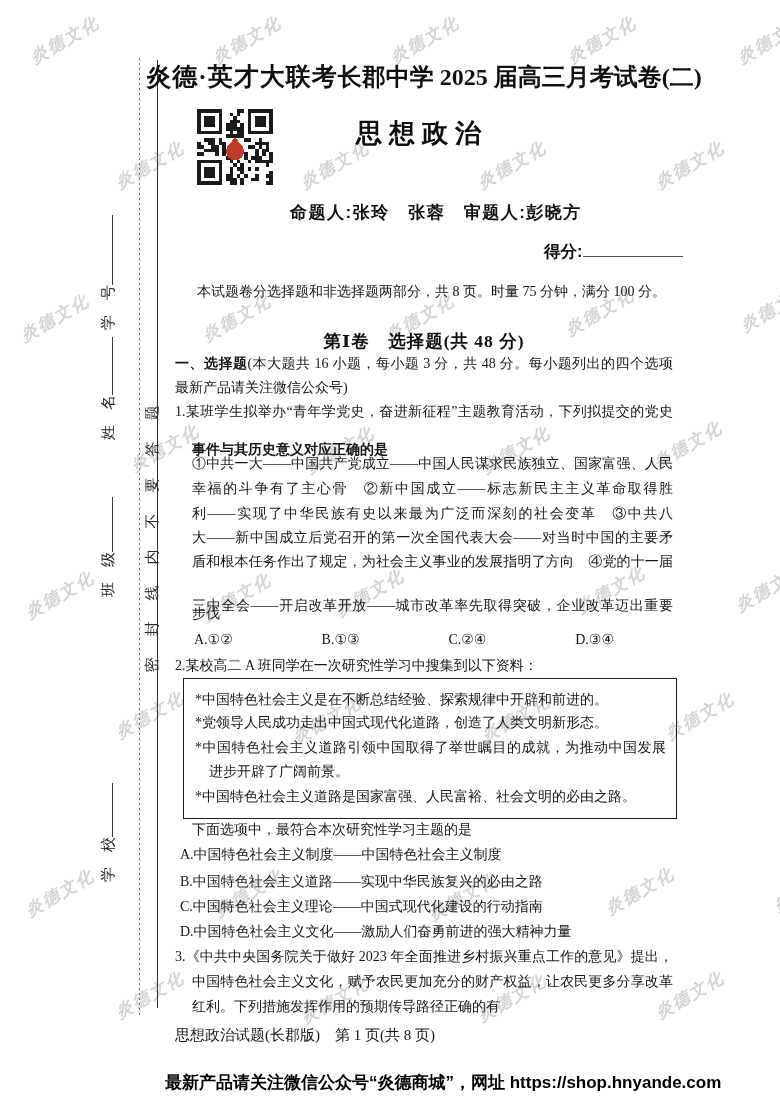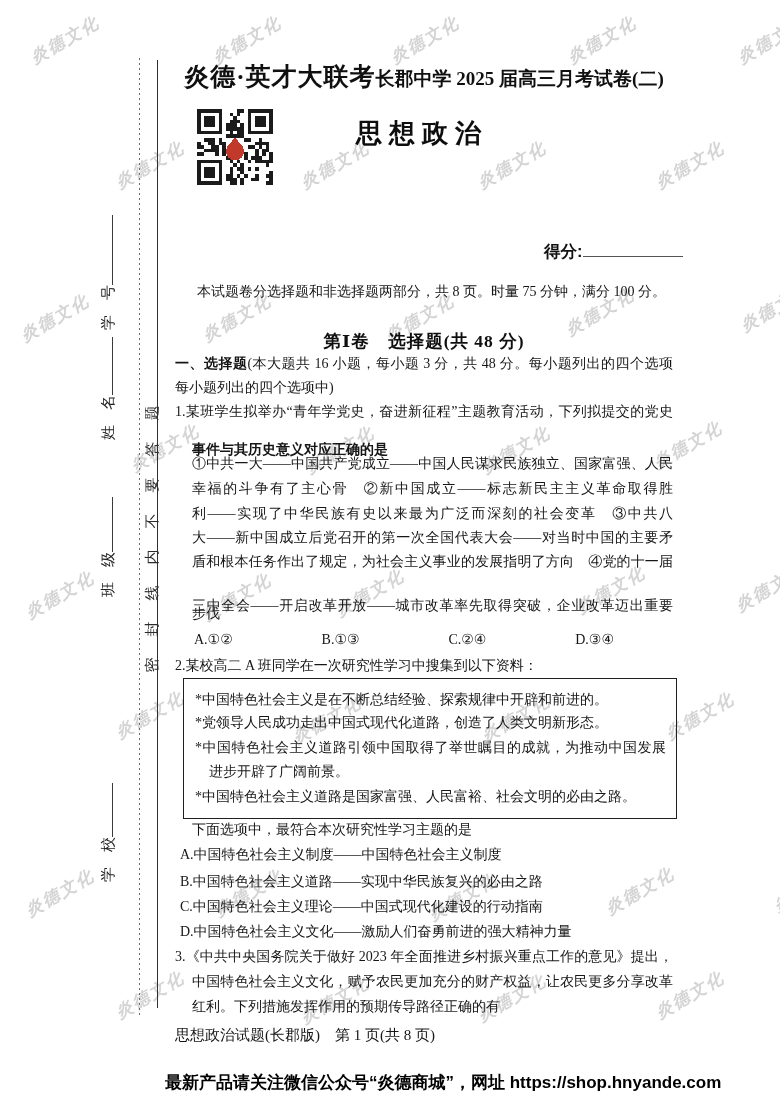--- a/index.html
+++ b/index.html
@@ -18,21 +18,21 @@
   .seal-warning{position:absolute;transform:rotate(-90deg);transform-origin:center;
       white-space:nowrap;font-size:15px;letter-spacing:21px;color:#2c2c2c;z-index:2;
       width:300px;height:17px;line-height:17px;}
   .vline-dashed{position:absolute;left:139px;top:58px;width:1px;height:957px;z-index:2;
       background-image:repeating-linear-gradient(to bottom,#6b6b6b 0 2px,transparent 2px 5px);}
   .vline-solid{position:absolute;left:157px;top:60px;width:1px;height:948px;background:#2f2f2f;z-index:2;}
   
   .exam-title{position:absolute;left:128px;top:60px;width:592px;text-align:center;
       white-space:nowrap;z-index:3;color:#101010;}
   .exam-title .brush{font-weight:900;font-size:25px;letter-spacing:1px;}
-  .exam-title .rest{font-size:19px;font-weight:600;}
+  .exam-title .rest{font-size:24px;font-weight:600;}
   .subject-title{position:absolute;left:312px;top:116px;width:220px;text-align:center;
       font-family:"Liberation Sans","DejaVu Sans",sans-serif;font-weight:700;
       font-size:26px;letter-spacing:7px;z-index:3;color:#0e0e0e;}
   .setters{position:absolute;left:290px;top:201px;font-family:"Liberation Sans",sans-serif;
       font-weight:700;font-size:17px;letter-spacing:1.5px;z-index:3;color:#111;}
   .score{position:absolute;left:544px;top:241px;font-family:"Liberation Sans",sans-serif;
       font-weight:700;font-size:16.5px;z-index:3;color:#111;}
   .score .score-line{display:inline-block;width:100px;border-bottom:1.5px solid #555;height:14px;}
   .intro{position:absolute;left:197px;top:283px;font-size:14px;white-space:nowrap;z-index:3;color:#141414;}
   .section-heading{position:absolute;left:175px;top:329px;width:498px;text-align:center;
@@ -232,34 +232,35 @@
         <rect x="16" y="2" width="3" height="3" fill="#1b1b1b"></rect>
         <rect x="0" y="14" width="7" height="7" fill="#1b1b1b"></rect>
         <rect x="1" y="15" width="5" height="5" fill="#fff"></rect>
         <rect x="2" y="16" width="3" height="3" fill="#1b1b1b"></rect>
         <path d="M10.5 7.8 c 0.9 1.5 2.5 2.1 2.5 3.9 a 2.5 2.5 0 1 1 -5 0 c 0 -1.8 1.6 -2.4 2.5 -3.9 z" fill="#c0392b"></path>
       </svg>
   </div>
 
   <div class="subject-title">思想政治</div>
 
+  <div class="setters">命题人:张玲　张蓉　审题人:彭晓方</div>
 
   <div class="score">
     <span>得分:</span><span class="score-line"></span>
   </div>
 
   <div class="intro">本试题卷分选择题和非选择题两部分，共 8 页。时量 75 分钟，满分 100 分。</div>
 
   <div class="section-heading">第Ⅰ卷　选择题(共 48 分)</div>
 
   <div class="source-box" id="source-box" style="left: 183px; top: 678px; width: 492px; height: 139px;"></div>
 
   <div id="lines-layer">
       <div class="line fill" style="left: 175px; top: 353px; width: 498px;"><span class="lead">一、选择题</span>(本大题共 16 小题，每小题 3 分，共 48 分。每小题列出的四个选项中，</div>
-      <div class="line" style="left: 175px; top: 378px;">每小题列出的四个选项中)</div>
+      <div class="line" style="left: 175px; top: 378px;">最新产品请关注微信公众号)</div>
       <div class="line fill" style="left: 175px; top: 402px; width: 498px;">1.某班学生拟举办“青年学党史，奋进新征程”主题教育活动，下列拟提交的党史</div>
       <div class="line" style="left: 192px; top: 440px; font-weight: bold;">事件与其历史意义对应正确的是</div>
       <div class="line fill" style="left: 192px; top: 454px; width: 481px;">①中共一大——中国共产党成立——中国人民谋求民族独立、国家富强、人民</div>
       <div class="line fill" style="left: 192px; top: 479px; width: 481px;">幸福的斗争有了主心骨　②新中国成立——标志新民主主义革命取得胜</div>
       <div class="line fill" style="left: 192px; top: 504px; width: 481px;">利——实现了中华民族有史以来最为广泛而深刻的社会变革　③中共八</div>
       <div class="line fill" style="left: 192px; top: 528px; width: 481px;">大——新中国成立后党召开的第一次全国代表大会——对当时中国的主要矛</div>
       <div class="line fill" style="left: 192px; top: 552px; width: 481px;">盾和根本任务作出了规定，为社会主义事业的发展指明了方向　④党的十一届</div>
       <div class="line fill" style="left: 192px; top: 596px; width: 481px;">三中全会——开启改革开放——城市改革率先取得突破，企业改革迈出重要</div>
       <div class="line" style="left: 192px; top: 604px;">步伐</div>
       <div class="line opt-row" style="left: 194px; top: 630px; width: 420px;">

